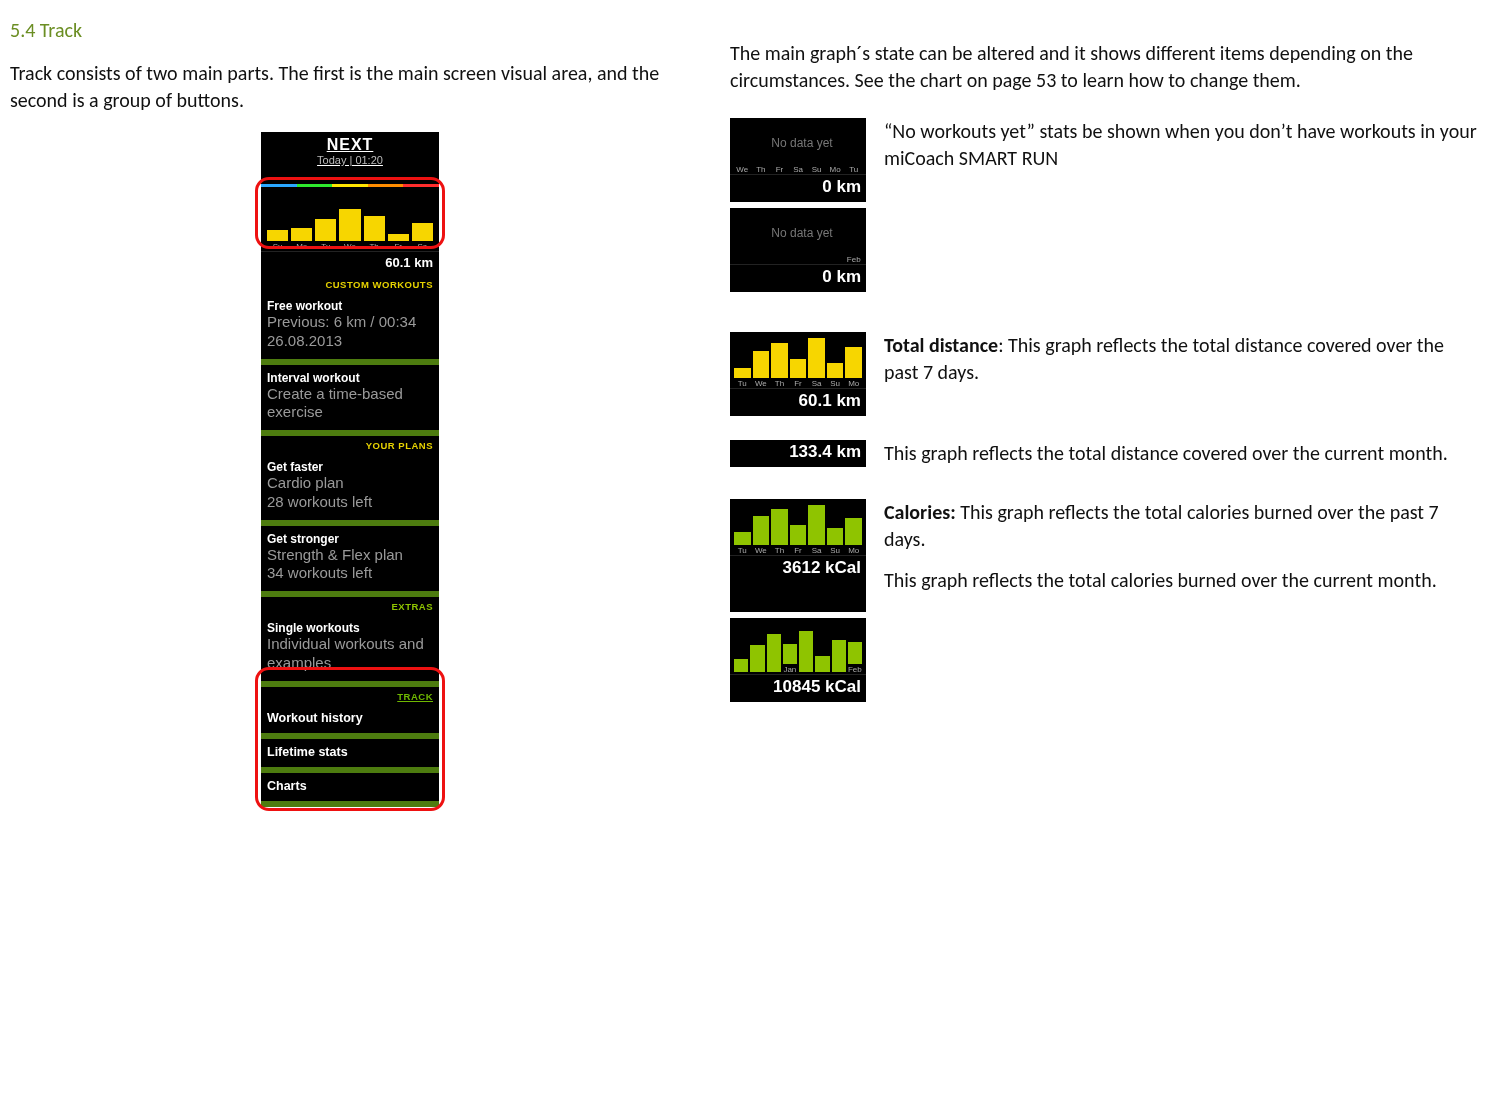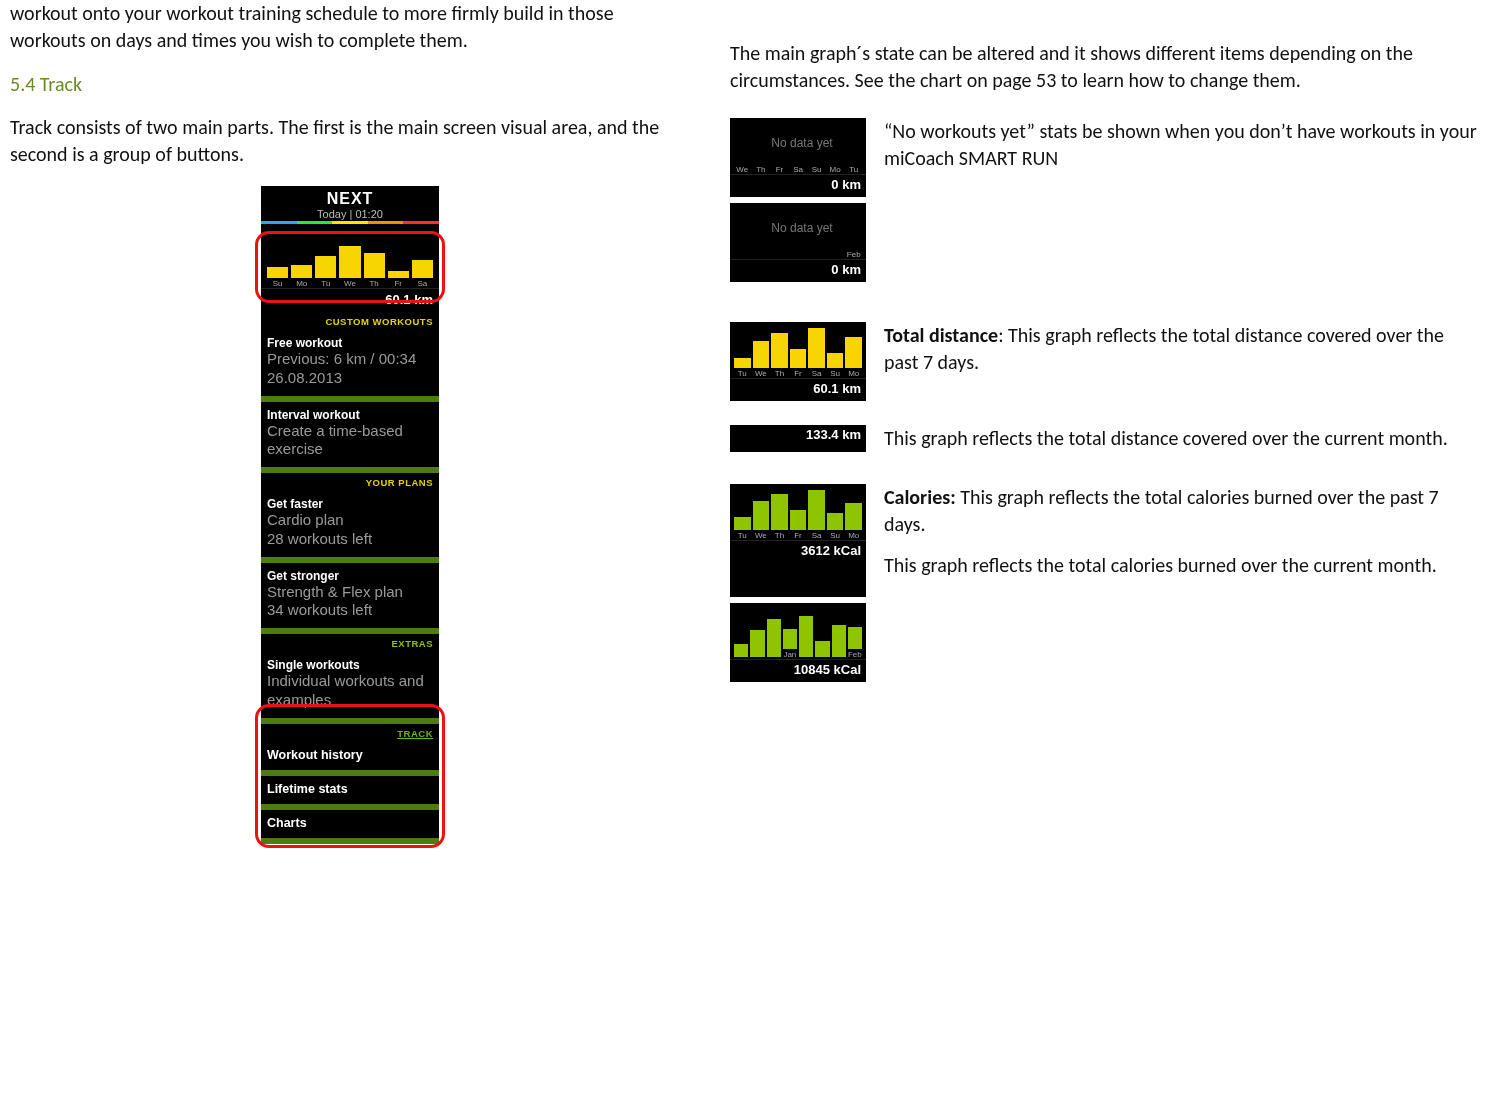--- a/index.html
+++ b/index.html
@@ -26,21 +26,22 @@
   .phone {
     width: 178px;
     background:#000;
     color:#fff;
     font-family: Arial, sans-serif;
     font-size: 12px;
     position:relative;
   }
   .phone .next-hdr {
     text-align:center;
-    padding:4px 0 1px 0;
+    padding:4px 0 18px 0;
+    text-decoration:underline;
   }
   .phone .next-hdr .n { font-weight:bold; font-size:16px; letter-spacing:1px; }
   .phone .next-hdr .d { font-size:11px; color:#bbb; }
   .zone-stripe { height:3px; display:flex; }
   .zone-stripe span { flex:1; }
   .zs1{background:#2aa7ff}.zs2{background:#2eea2e}.zs3{background:#ffe600}.zs4{background:#ff8c00}.zs5{background:#ff2d2d}
 
   .mini-chart {
     height:58px;
     display:flex;
@@ -89,33 +90,32 @@
   .graph-row { display:flex; gap:18px; margin:24px 0 6px 0; }
   .thumb {
     width:136px;
     background:#000;
     color:#fff;
     font-family:Arial, sans-serif;
     flex-shrink:0;
     padding-bottom:3px;
   }
   .thumb .mini-chart { height:52px; padding:4px 4px 0 4px; gap:2px; }
-  .thumb .metric-line { font-size:13px; padding:2px 5px 2px 0; }
+  .thumb .metric-line { font-size:17px; padding:2px 5px 2px 0; }
   .desc { font-size:20px; line-height:1.35; }
   .desc b { font-weight:bold; }
 
   .spacer-top { height:40px; }
 </style>
 </head>
 <body>
 
 <div class="page">
 
   <div class="col">
-    <p>workout onto your workout training schedule to more firmly build in those workouts on days and times you wish to complete them.</p>
     <div class="section-h">5.4 Track</div>
     <p>Track consists of two main parts. The first is the main screen visual area, and the second is a group of buttons.</p>
 
     <div class="phone-wrap">
       <div class="phone">
 
         <div class="next-hdr">
           <div class="n">NEXT</div>
           <div class="d">Today | 01:20</div>
         </div>

